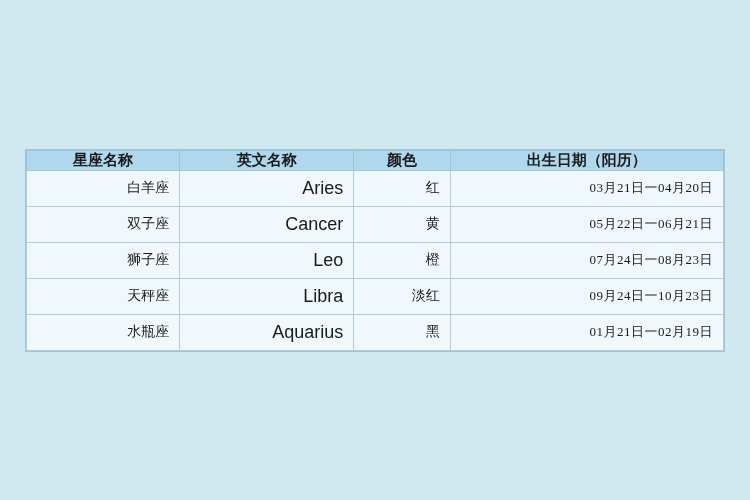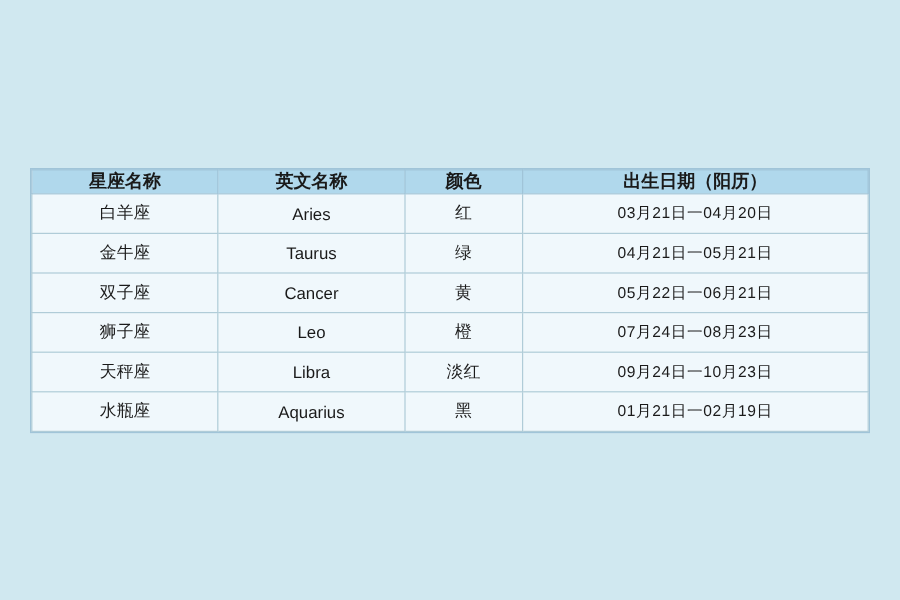--- a/index.html
+++ b/index.html
@@ -42,33 +42,33 @@
       color: #1a1a1a;
     }
 
     tbody tr {
       background-color: #f0f8fc;
     }
 
     tbody td {
       border: 1px solid #b0ccd8;
       padding: 7px 10px;
-      text-align: center;
+      text-align: right;
       font-size: 14px;
       color: #1a1a1a;
     }
 
     td.english {
       font-family: Arial, sans-serif;
-      font-size: 14px;
+      font-size: 18px;
       margin-left: 17px;
     }
 
     td.date {
-      font-family: Liberation Sans, sans-serif;
+      font-family: Liberation Serif, serif;
       font-size: 13px;
       letter-spacing: 0.5px;
     }
   </style>
 </head>
 <body>
 
 <div class="table-container">
   <table>
     <thead>
@@ -78,26 +78,20 @@
         <th>颜色</th>
         <th>出生日期（阳历）</th>
       </tr>
     </thead>
     <tbody id="table-body">
     <tr>
           <td>白羊座</td>
           <td class="english">Aries</td>
           <td>红</td>
           <td class="date">03月21日一04月20日</td>
-        </tr>
-        <tr>
-          <td>金牛座</td>
-          <td class="english">Taurus</td>
-          <td>绿</td>
-          <td class="date">04月21日一05月21日</td>
         </tr>
         <tr>
           <td>双子座</td>
           <td class="english">Cancer</td>
           <td>黄</td>
           <td class="date">05月22日一06月21日</td>
         </tr>
         <tr>
           <td>狮子座</td>
           <td class="english">Leo</td>

